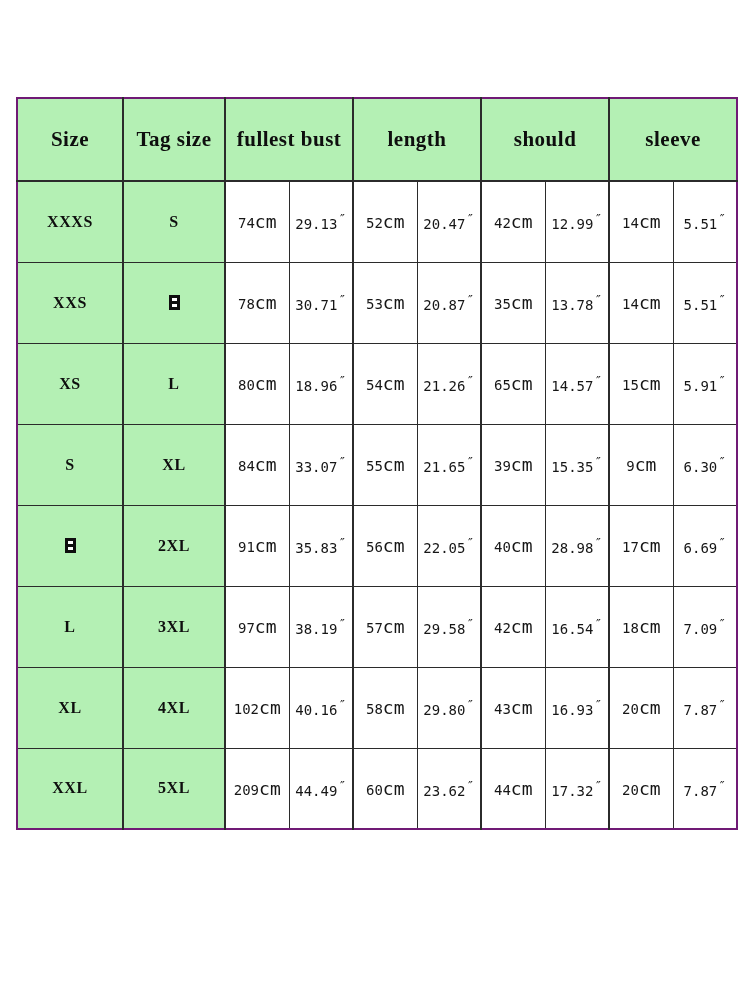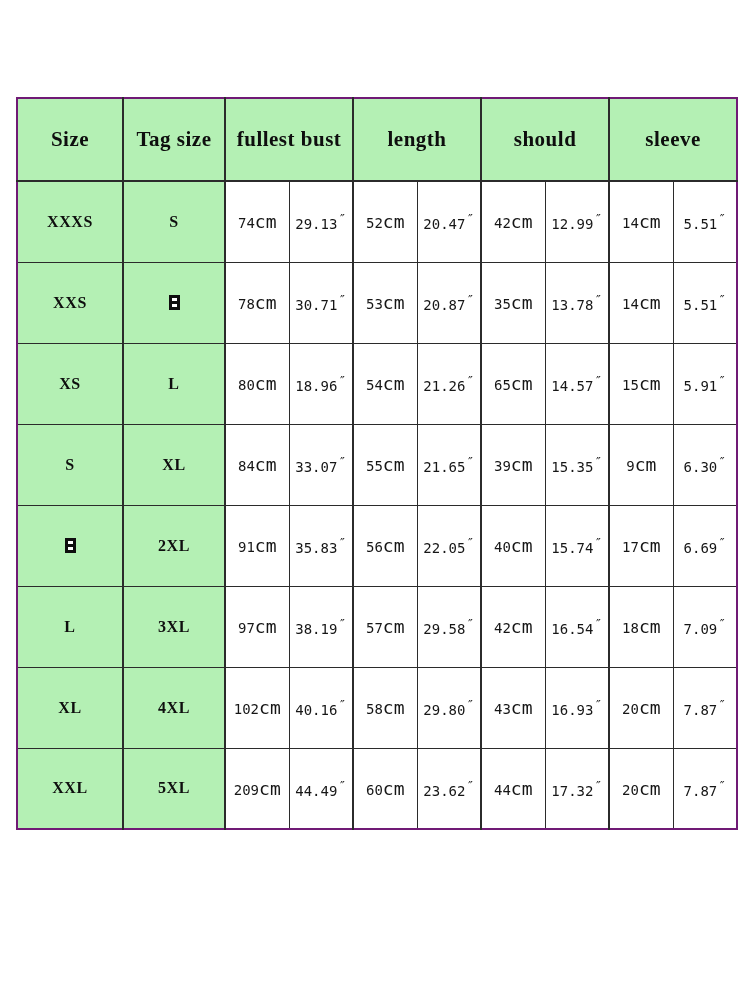--- a/index.html
+++ b/index.html
@@ -191,21 +191,21 @@
           <td class="measure"><span>6.30</span><span class="inchmark">″</span></td>
         </tr>
         <tr>
           <td class="sizecell"><span class="tofu"></span></td>
           <td class="sizecell border-major-left">2XL</td>
           <td class="measure border-major-left"><span>91</span><span class="unit-cm">cm</span></td>
           <td class="measure"><span>35.83</span><span class="inchmark">″</span></td>
           <td class="measure border-major-left"><span>56</span><span class="unit-cm">cm</span></td>
           <td class="measure"><span>22.05</span><span class="inchmark">″</span></td>
           <td class="measure border-major-left"><span>40</span><span class="unit-cm">cm</span></td>
-          <td class="measure"><span>15.74</span><span class="inchmark">″</span></td>
+          <td class="measure"><span>28.98</span><span class="inchmark">″</span></td>
           <td class="measure border-major-left"><span>17</span><span class="unit-cm">cm</span></td>
           <td class="measure"><span>6.69</span><span class="inchmark">″</span></td>
         </tr>
         <tr>
           <td class="sizecell">L</td>
           <td class="sizecell border-major-left">3XL</td>
           <td class="measure border-major-left"><span>97</span><span class="unit-cm">cm</span></td>
           <td class="measure"><span>38.19</span><span class="inchmark">″</span></td>
           <td class="measure border-major-left"><span>57</span><span class="unit-cm">cm</span></td>
           <td class="measure"><span>29.58</span><span class="inchmark">″</span></td>

